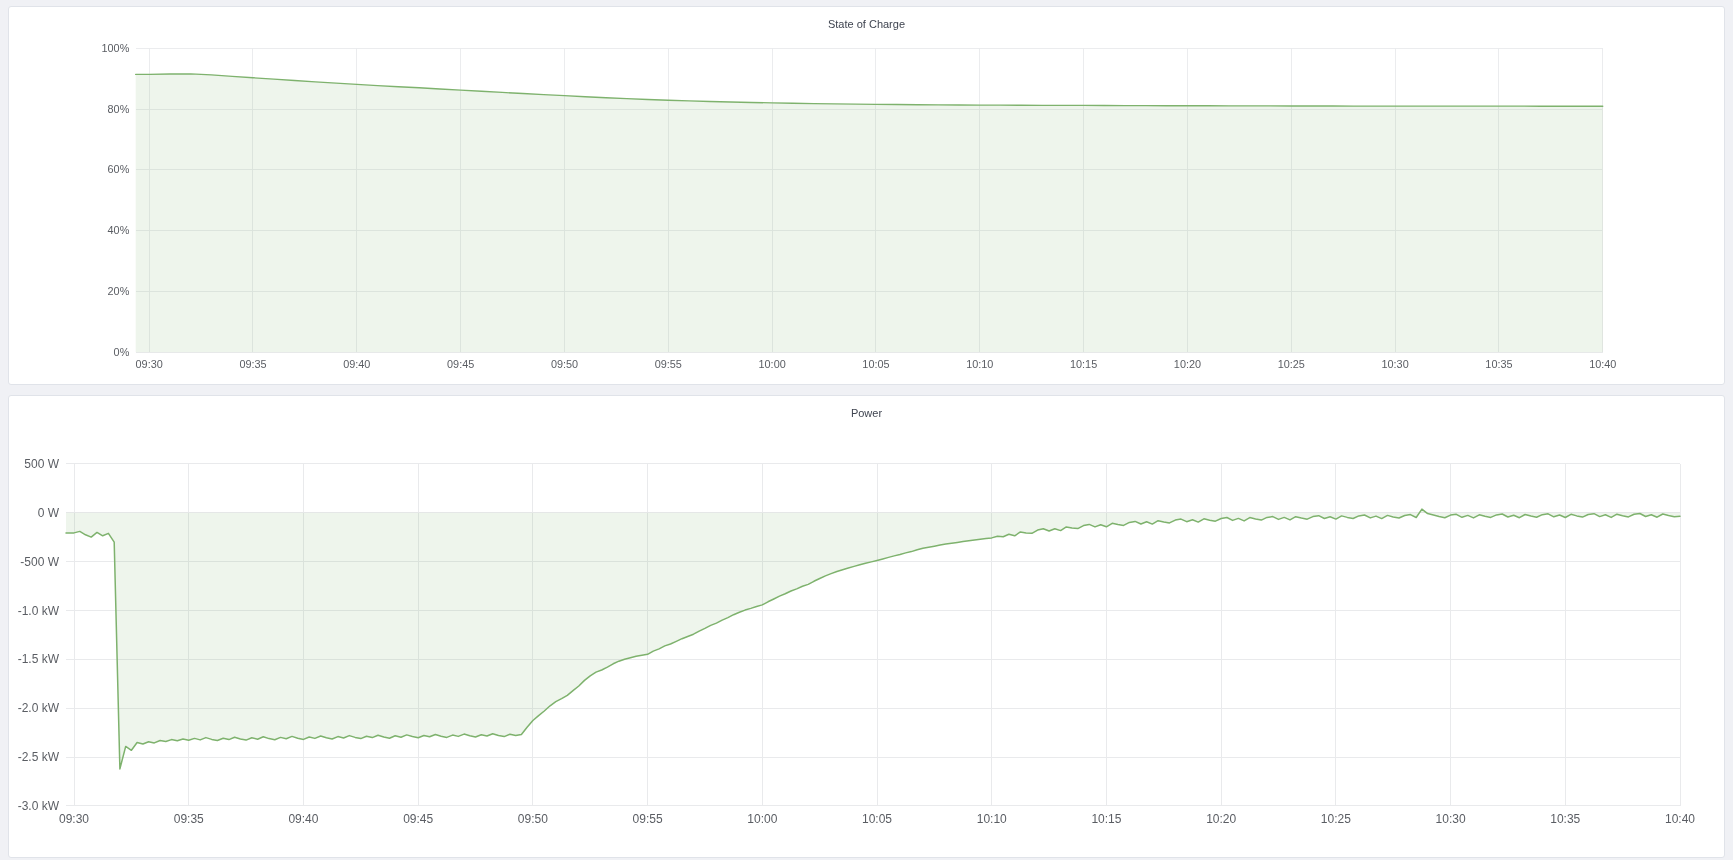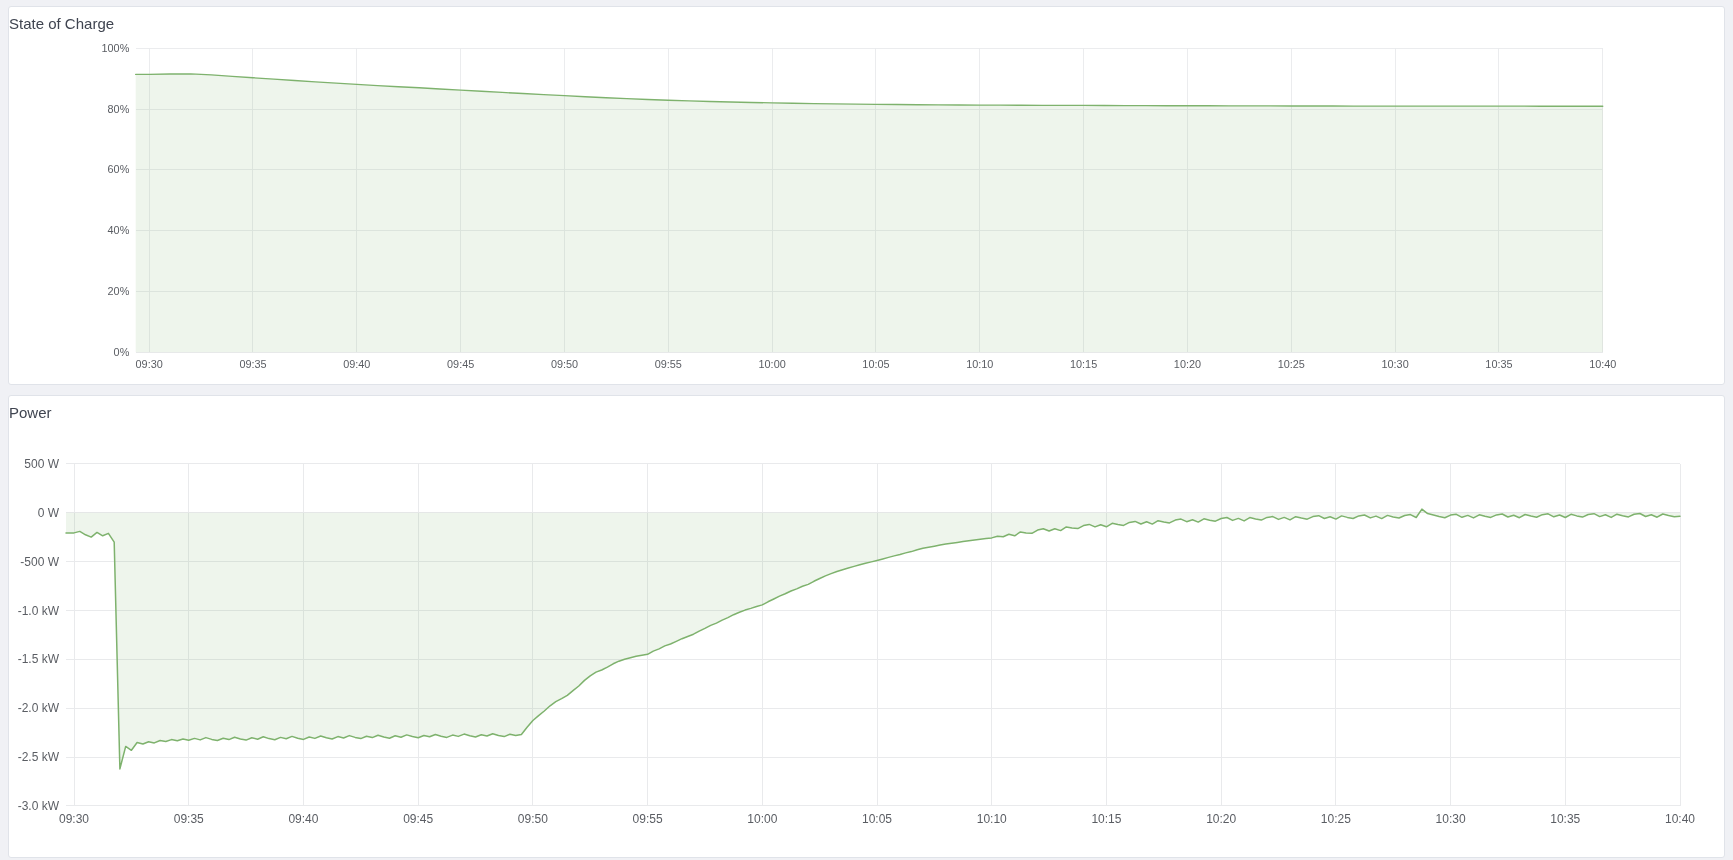--- a/index.html
+++ b/index.html
@@ -14,22 +14,22 @@
     border:1px solid #e0e3e9;
     border-radius:3px;
     box-sizing:border-box;
     display:flex;flex-direction:column;
     overflow:hidden;
   }
   .panel-soc{height:415px;}
   .panel-power{height:507px;}
   .panel-title{
     height:34px;line-height:34px;flex:none;
-    text-align:left;
-    font-size:15px;font-weight:500;color:#3f4450;
+    text-align:center;
+    font-size:11px;font-weight:500;color:#3f4450;
     cursor:pointer;
   }
   .chart-svg{display:block;width:100%;flex:1;}
   .chart-svg text{font-family:"Liberation Sans",sans-serif;font-size:12px;fill:#5a5d63;}
   .chart-svg .grid{stroke:#e9eaec;stroke-width:1;shape-rendering:crispEdges;}
 </style>
 </head>
 <body>
 
 <div class="panel panel-soc">

